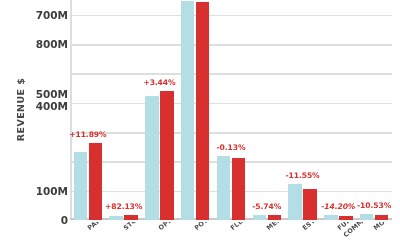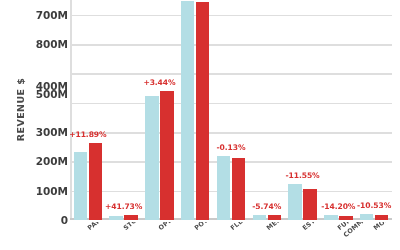--- a/index.html
+++ b/index.html
@@ -140,23 +140,21 @@
 <body>
 
 <div id="chart-root">
 
   <div class="y-axis-title">REVENUE $</div>
 
   <div class="y-ticks">
       <div class="y-tick" style="top: 14.6667px;">700M</div>
       <div class="y-tick" style="top: 44px;">800M</div>
       <div class="y-tick" style="top: 73.3333px; margin-top: 21px;">500M</div>
-      <div class="y-tick" style="top: 86px;">400M</div>
-      <div class="y-tick" style="top: 132px;">300M</div>
-      <div class="y-tick" style="top: 161.333px;">200M</div>
+      <div class="y-tick" style="top: 106px;">400M</div>
       <div class="y-tick" style="top: 190.667px;">100M</div>
       <div class="y-tick" style="top: 220px;">0</div>
     </div>
 
   <div class="plot">
     <div class="axis-left"></div>
     <div class="baseline"></div>
   <div class="gridline" style="top: 14.6667px;"></div>
       <div class="gridline" style="top: 44px;"></div>
       <div class="gridline" style="top: 73.3333px;"></div>
@@ -166,21 +164,21 @@
       <div class="gridline" style="top: 190.667px;"></div>
       <div class="group" style="left: 3.63889px; width: 28.5px;">
         <div class="bar bar-prev" style="left: 0px; width: 13.5px; height: 68.3467px;"></div>
         <div class="bar bar-curr" style="left: 15px; width: 13.5px; height: 76.56px;"></div>
       </div>
       <div class="pct-label" style="left: 17.8889px; top: 130.44px;">+11.89%</div>
       <div class="group" style="left: 39.4167px; width: 28.5px;">
         <div class="bar bar-prev" style="left: 0px; width: 13.5px; height: 4.4px;"></div>
         <div class="bar bar-curr" style="left: 15px; width: 13.5px; height: 4.98667px;"></div>
       </div>
-      <div class="pct-label" style="left: 53.6667px; top: 202.013px;">+41.73%</div>
+      <div class="pct-label" style="left: 53.6667px; top: 202.013px;">+82.13%</div>
       <div class="group" style="left: 75.1944px; width: 28.5px;">
         <div class="bar bar-prev" style="left: 0px; width: 13.5px; height: 124.373px;"></div>
         <div class="bar bar-curr" style="left: 15px; width: 13.5px; height: 128.773px;"></div>
       </div>
       <div class="pct-label" style="left: 89.4444px; top: 78.2267px;">+3.44%</div>
       <div class="group" style="left: 110.972px; width: 28.5px;">
         <div class="bar bar-prev" style="left: 0px; width: 13.5px; height: 218.533px;"></div>
         <div class="bar bar-curr" style="left: 15px; width: 13.5px; height: 218.24px;"></div>
       </div>
       <div class="group" style="left: 146.75px; width: 28.5px;">
@@ -195,21 +193,21 @@
       <div class="pct-label" style="left: 196.778px; top: 201.72px;">-5.74%</div>
       <div class="group" style="left: 218.306px; width: 28.5px;">
         <div class="bar bar-prev" style="left: 0px; width: 13.5px; height: 36.08px;"></div>
         <div class="bar bar-curr" style="left: 15px; width: 13.5px; height: 30.8px;"></div>
       </div>
       <div class="pct-label" style="left: 232.556px; top: 170.92px;">-11.55%</div>
       <div class="group" style="left: 254.083px; width: 28.5px;">
         <div class="bar bar-prev" style="left: 0px; width: 13.5px; height: 4.69333px;"></div>
         <div class="bar bar-curr" style="left: 15px; width: 13.5px; height: 4.01867px;"></div>
       </div>
-      <div class="pct-label" style="left: 268.333px; top: 202.307px;">-14.20%</div>
+      <div class="pct-label" style="left: 268.333px; top: 202.307px; font-style: italic;">-14.20%</div>
       <div class="group" style="left: 289.861px; width: 28.5px;">
         <div class="bar bar-prev" style="left: 0px; width: 13.5px; height: 5.57333px;"></div>
         <div class="bar bar-curr" style="left: 15px; width: 13.5px; height: 4.69333px;"></div>
       </div>
       <div class="pct-label" style="left: 304.111px; top: 201.427px;">-10.53%</div>
     </div>
 
   <div class="cat-labels">
       <div class="cat-label" style="left: 15.8889px;">
         <span>PAYROLL</span>

